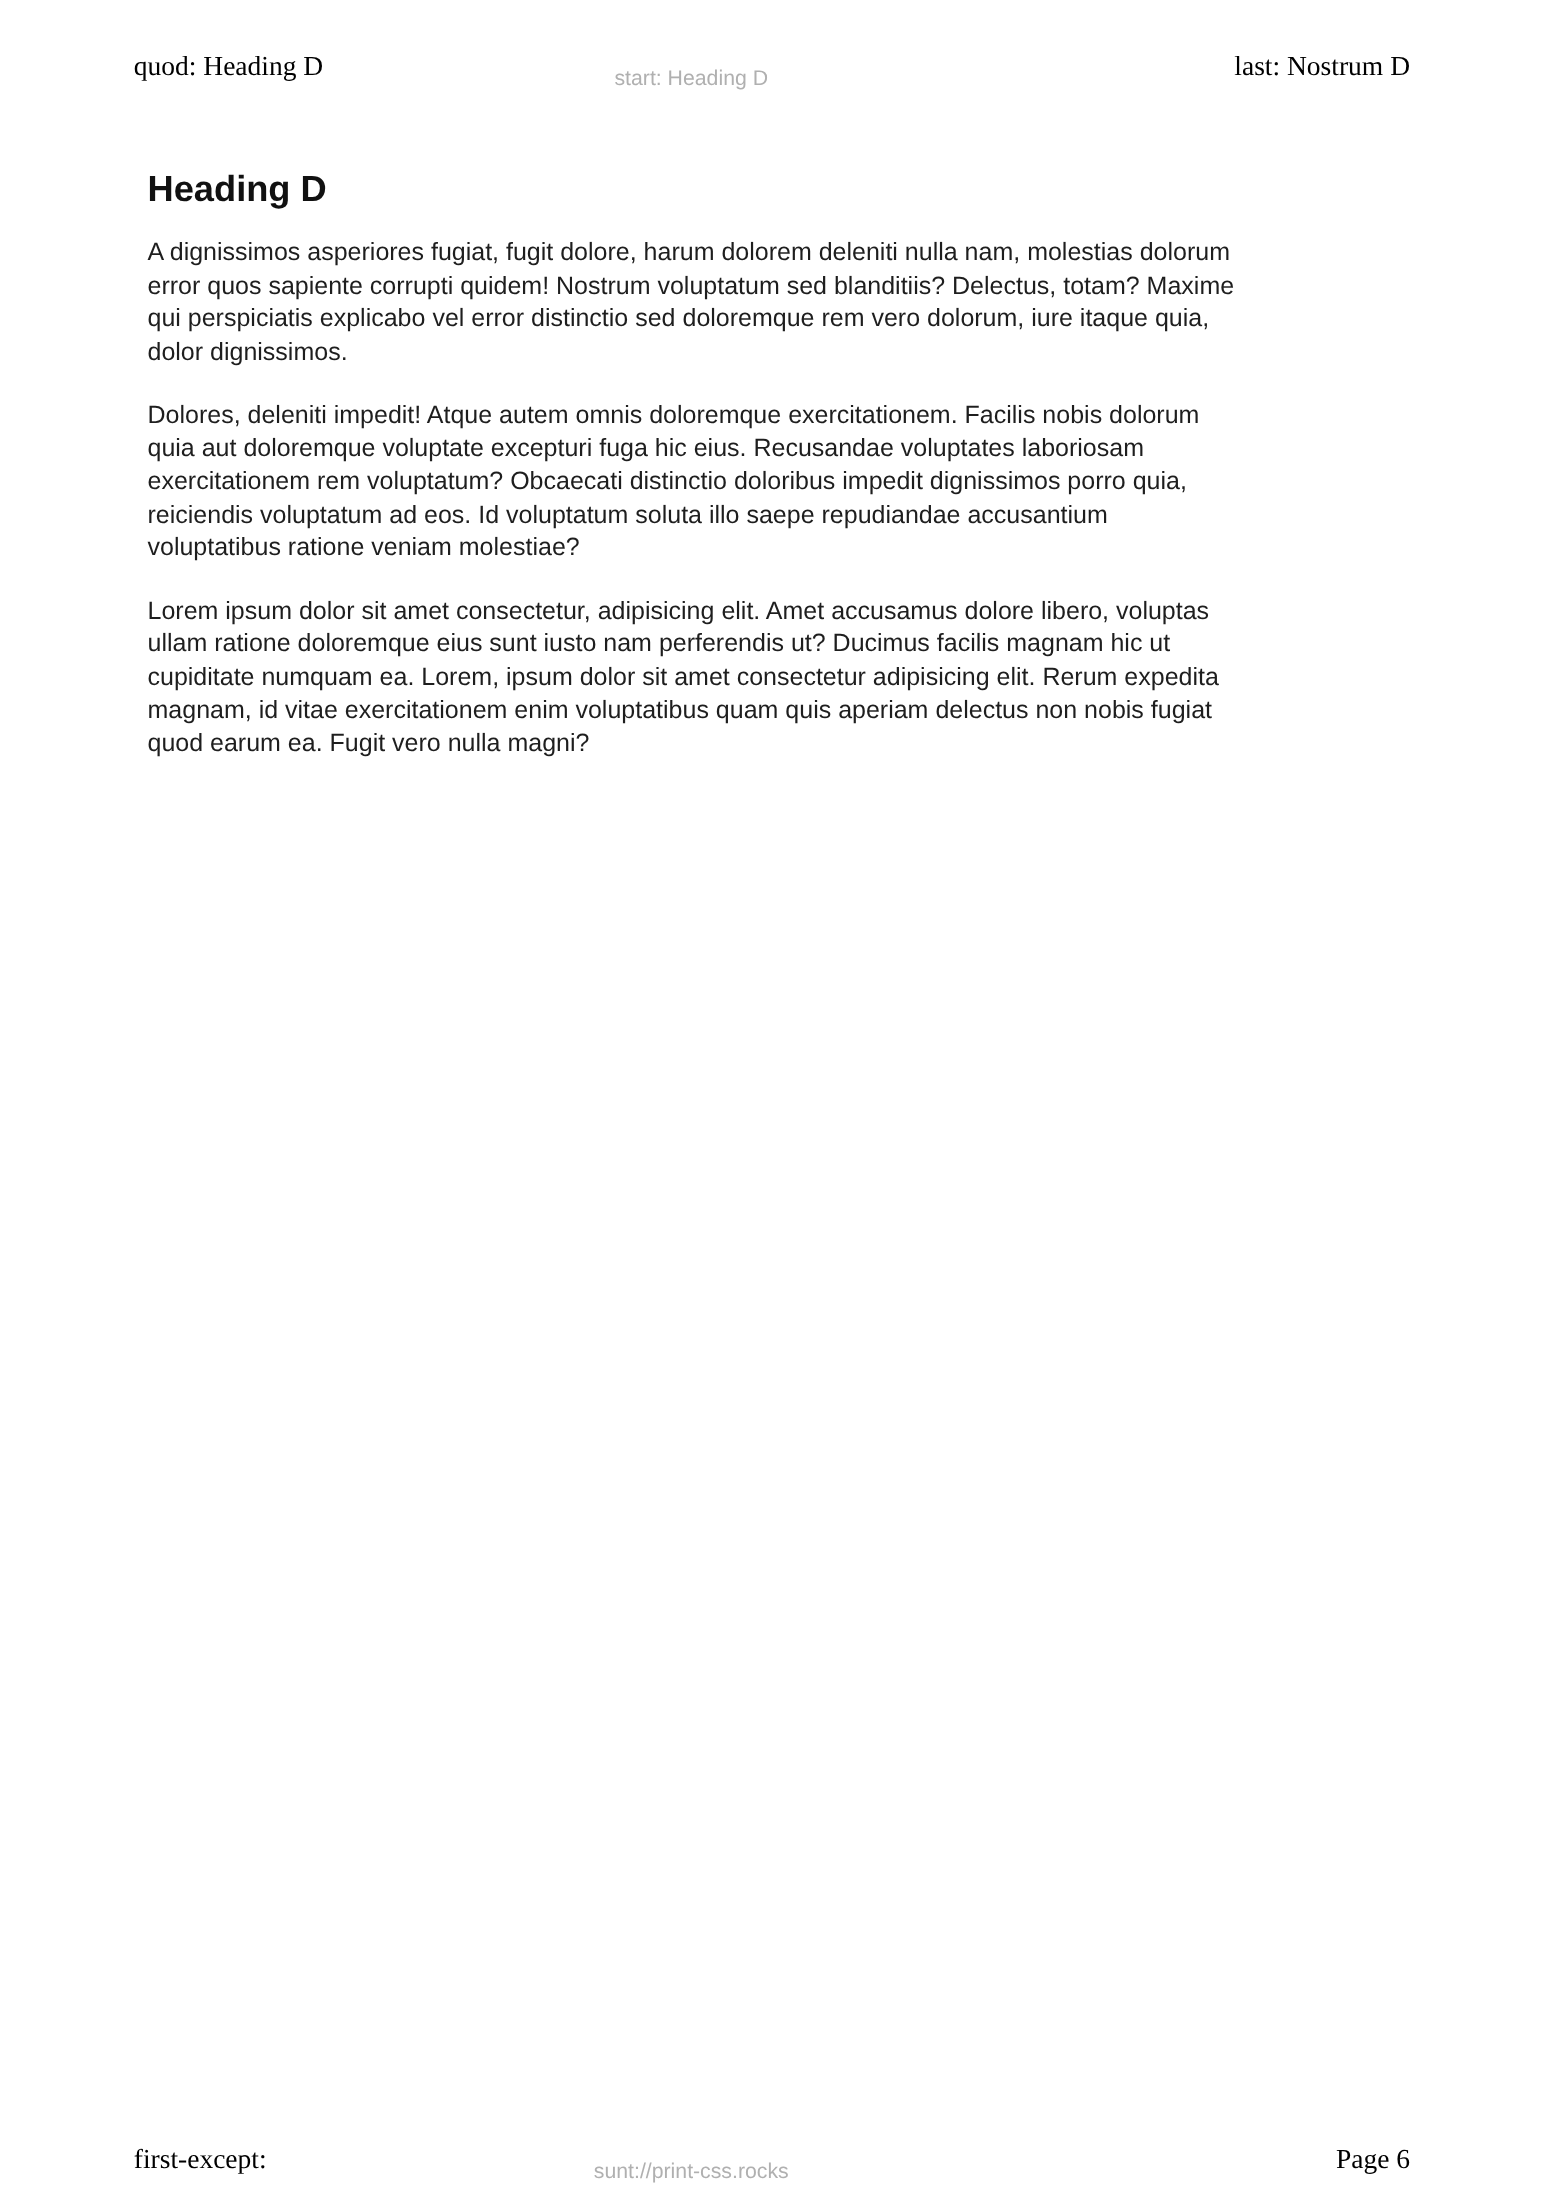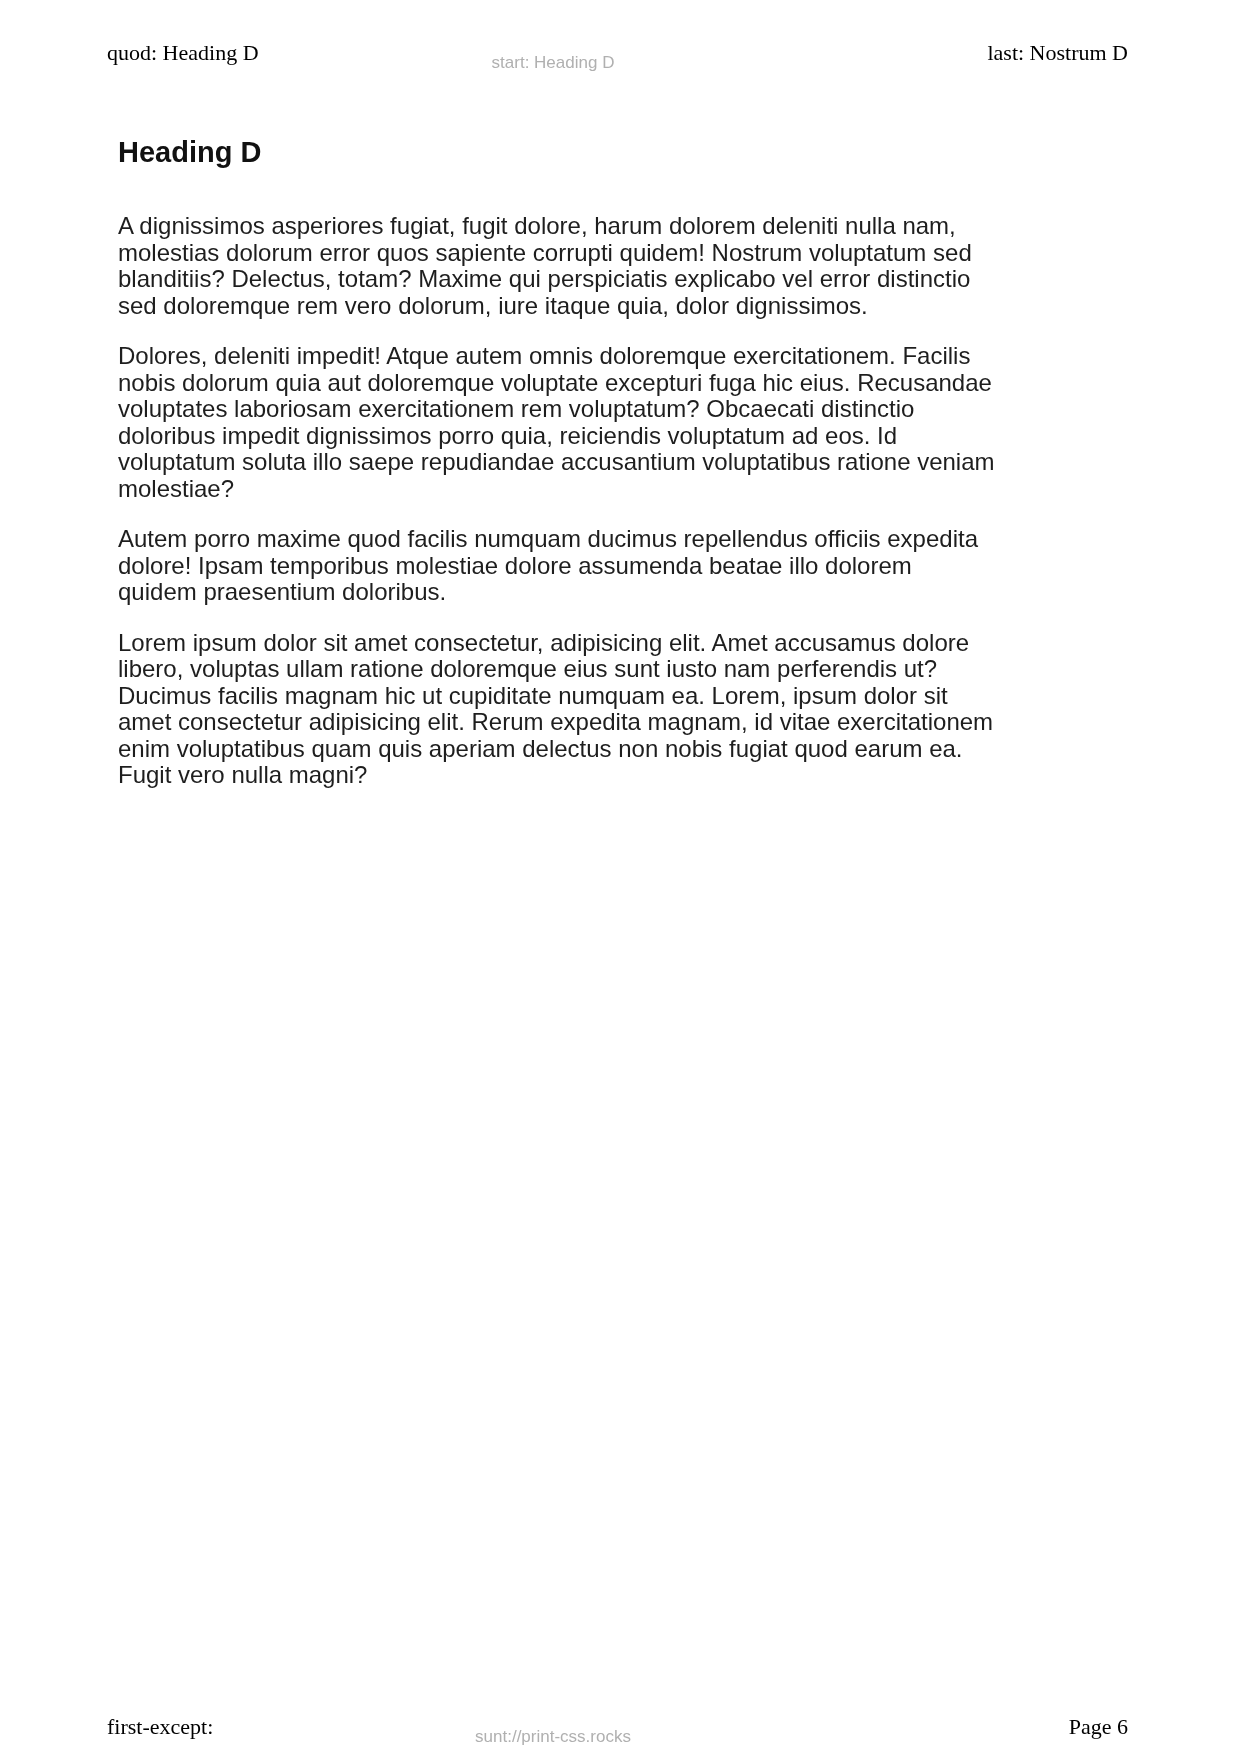--- a/index.html
+++ b/index.html
@@ -49,51 +49,50 @@
   }
 
   
   .doc-main {
     position: absolute;
     top: 0;
     left: 118px;
     width: 878px;
   }
   .doc-title {
-    margin: 136px 0 44px 0;
+    margin: 136px 0 20px 0;
     font-family: "Liberation Sans", sans-serif;
     font-weight: bold;
     font-size: 29px;
     line-height: 1.15;
     color: #111111;
   }
   .doc-paragraph {
     margin: 0 0 24px 0;
-    font-size: 24px;
+    font-size: 20px;
     line-height: 26.5px;
     color: #1e1e1e;
     text-align: left;
   }
 </style>
 </head>
 <body>
 
 <div class="page">
 
   <div class="running-header">
     <span class="margin-left-text">quod: Heading D</span>
     <span class="margin-center-text">start: Heading D</span>
     <span class="margin-right-text">last: Nostrum D</span>
   </div>
 
   <div class="doc-main">
     <h1 class="doc-title">Heading D</h1>
     <p class="doc-paragraph">A dignissimos asperiores fugiat, fugit dolore, harum dolorem deleniti nulla nam, molestias dolorum error quos sapiente corrupti quidem! Nostrum voluptatum sed blanditiis? Delectus, totam? Maxime qui perspiciatis explicabo vel error distinctio sed doloremque rem vero dolorum, iure itaque quia, dolor dignissimos.</p>
     <p class="doc-paragraph">Dolores, deleniti impedit! Atque autem omnis doloremque exercitationem. Facilis nobis dolorum quia aut doloremque voluptate excepturi fuga hic eius. Recusandae voluptates laboriosam exercitationem rem voluptatum? Obcaecati distinctio doloribus impedit dignissimos porro quia, reiciendis voluptatum ad eos. Id voluptatum soluta illo saepe repudiandae accusantium voluptatibus ratione veniam molestiae?</p>
-    <p class="doc-paragraph">Autem porro maxime quod facilis numquam ducimus repellendus officiis expedita dolore! Ipsam temporibus molestiae dolore assumenda beatae illo dolorem quidem praesentium doloribus.</p>
     <p class="doc-paragraph">Lorem ipsum dolor sit amet consectetur, adipisicing elit. Amet accusamus dolore libero, voluptas ullam ratione doloremque eius sunt iusto nam perferendis ut? Ducimus facilis magnam hic ut cupiditate numquam ea. Lorem, ipsum dolor sit amet consectetur adipisicing elit. Rerum expedita magnam, id vitae exercitationem enim voluptatibus quam quis aperiam delectus non nobis fugiat quod earum ea. Fugit vero nulla magni?</p>
   </div>
 
   <div class="running-footer">
     <span class="margin-left-text">first-except:</span>
     <span class="margin-center-text">sunt://print-css.rocks</span>
     <span class="margin-right-text">Page 6</span>
   </div>
 
 </div>

